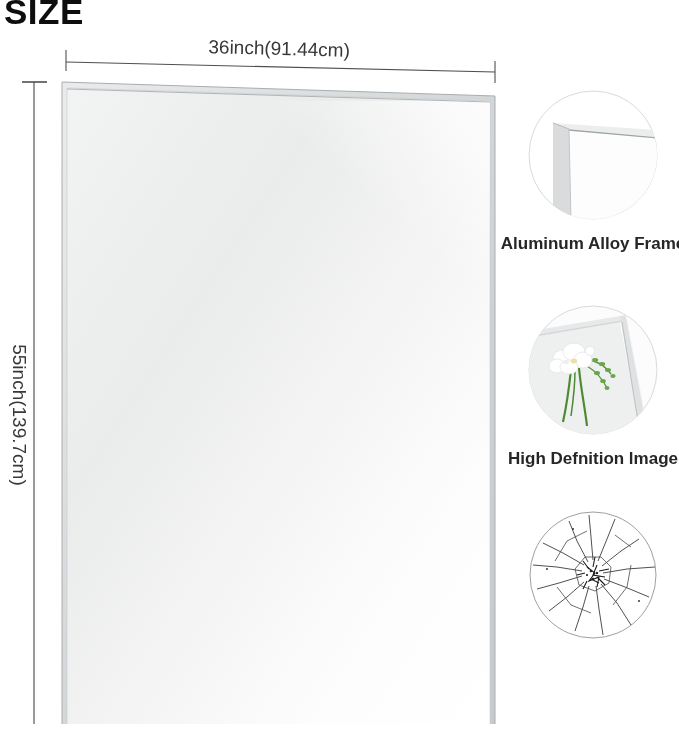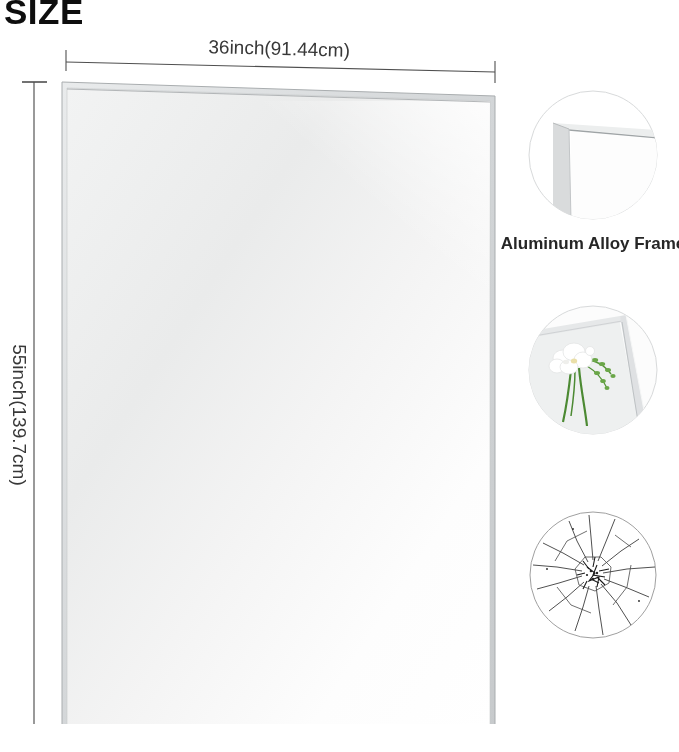--- a/index.html
+++ b/index.html
@@ -129,20 +129,21 @@
           <ellipse cx="47" cy="48" rx="11" ry="9"></ellipse>
           <ellipse cx="56" cy="56" rx="9" ry="8"></ellipse>
           <ellipse cx="30" cy="62" rx="8" ry="7"></ellipse>
           <ellipse cx="42" cy="63" rx="9" ry="7"></ellipse>
           <circle cx="63" cy="47" r="4.5"></circle>
         </g>
         <ellipse cx="47" cy="57" rx="3.2" ry="2.5" fill="#eadfa8"></ellipse>
         <ellipse cx="39" cy="58" rx="3" ry="2.2" fill="#efefec"></ellipse>
       </g>
     </svg>
+    <div class="feature-label">High Defnition lmage</div>
   </div>
 
   <div class="feature feature-3">
     <svg class="badge" viewBox="0 0 132 132">
       <circle cx="66" cy="66" r="63" fill="#ffffff" stroke="#a0a0a0" stroke-width="1"></circle>
 
       <g fill="none" stroke="#3c3c3c" stroke-width="0.9">
         <path d="M76,64 L100,60 L128,58"></path>
         <path d="M77,70 L98,78 L122,88"></path>
         <path d="M74,75 L90,94 L104,116"></path>

